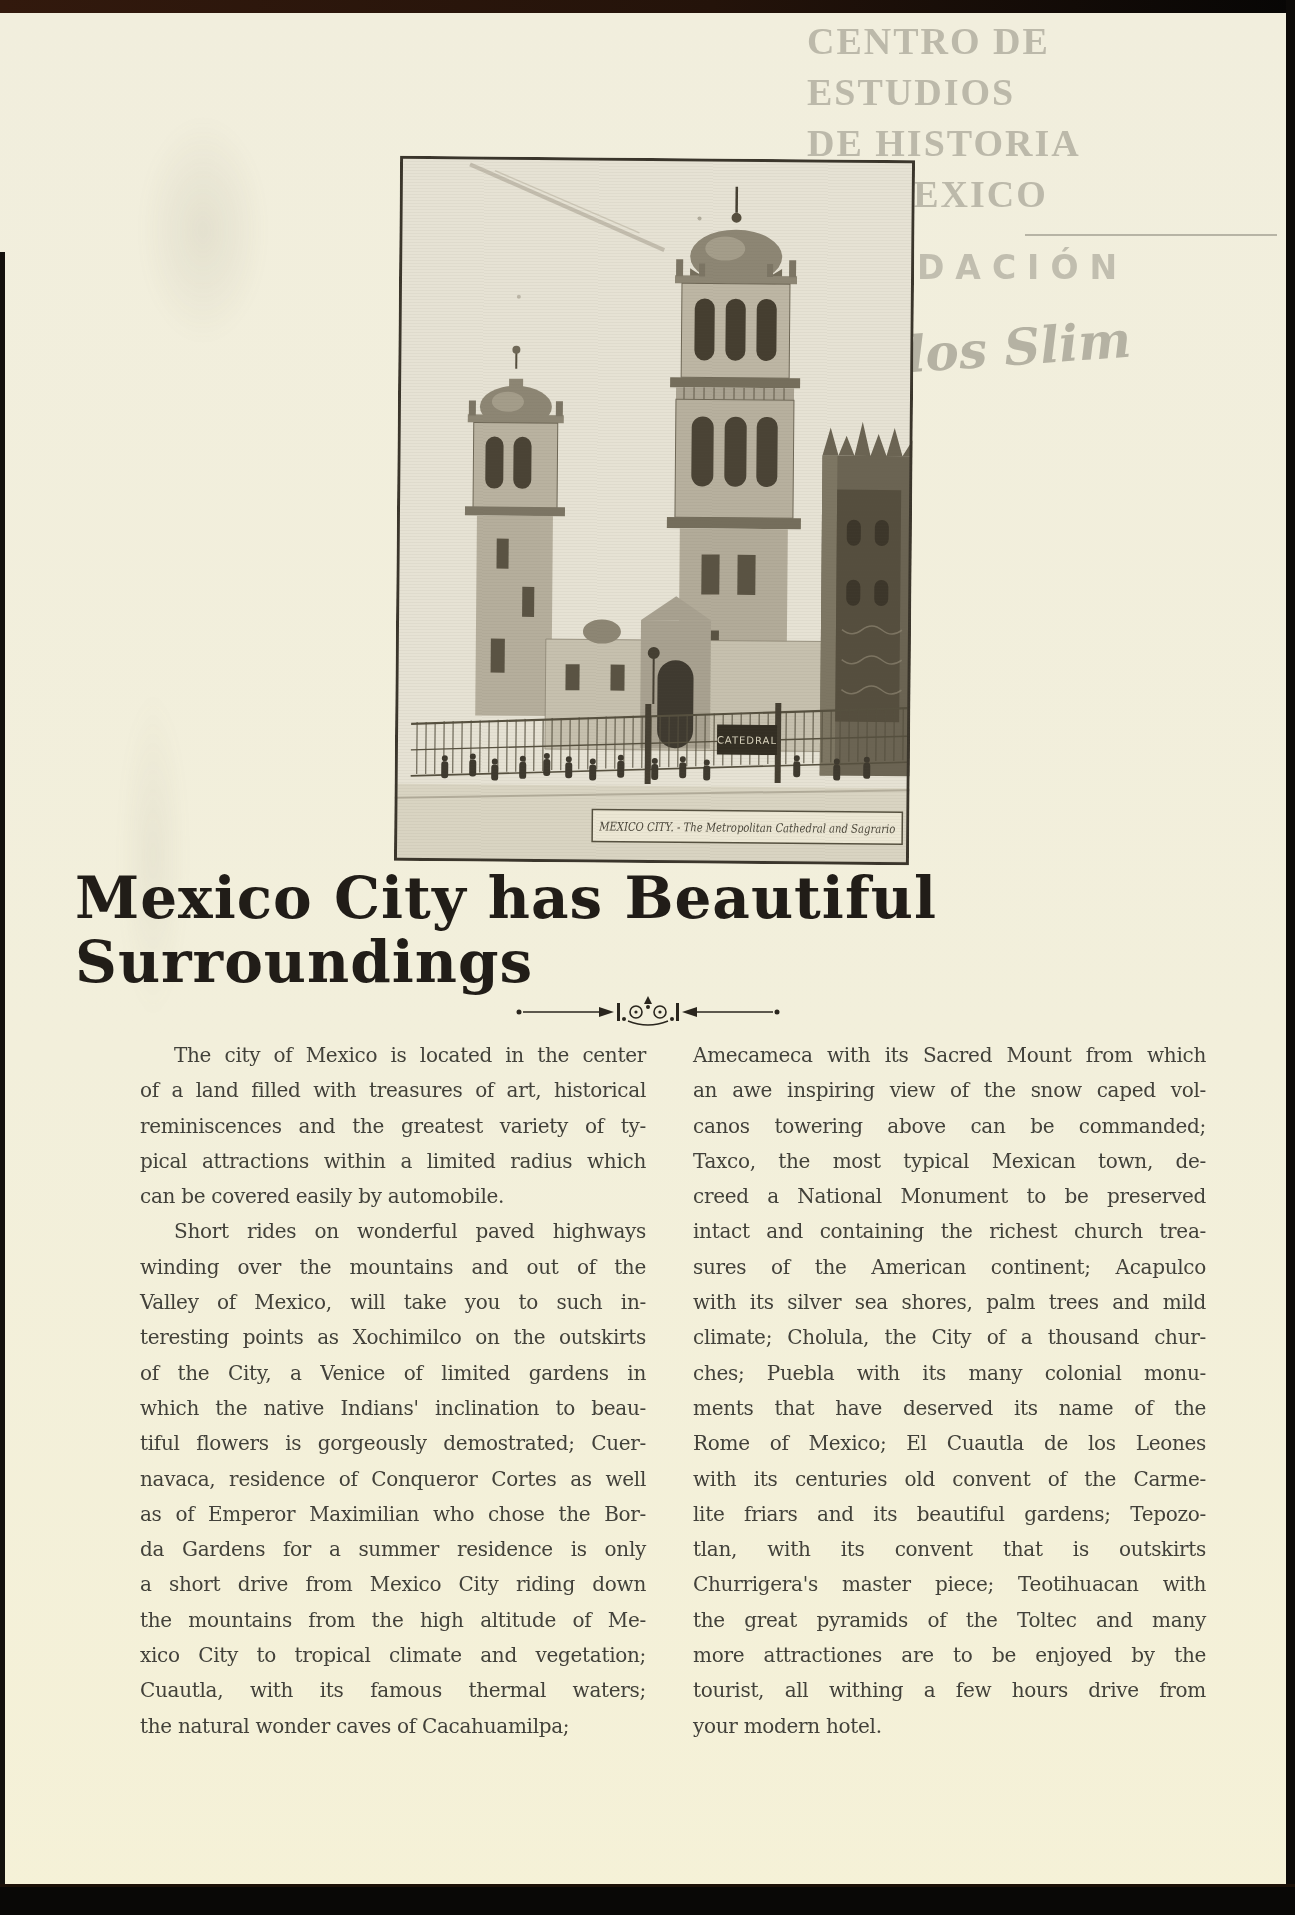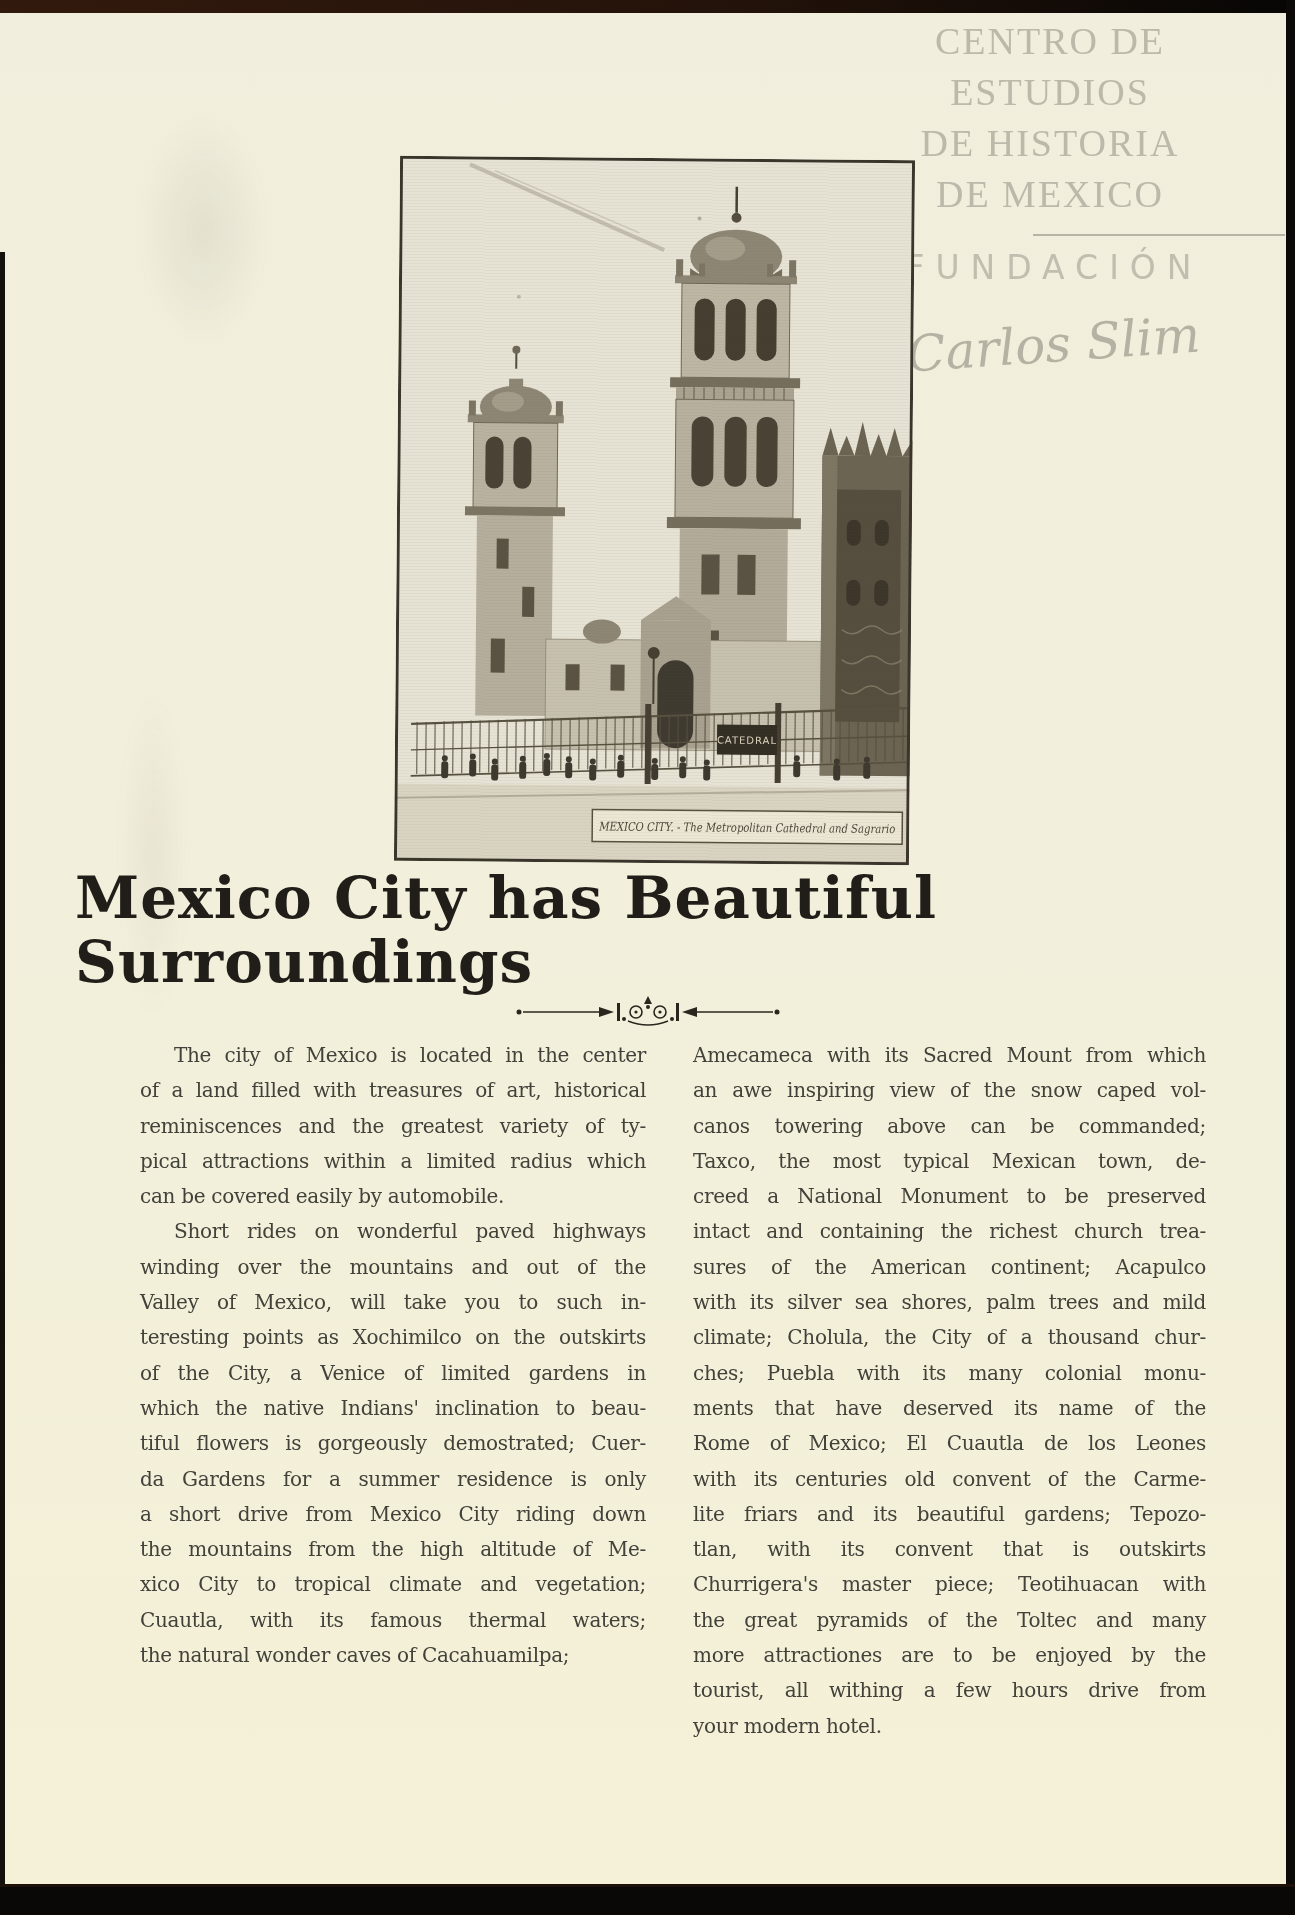--- a/index.html
+++ b/index.html
@@ -13,21 +13,21 @@
     background:linear-gradient(90deg,#32190d 0%,#24130a 55%,#070605 100%);}
   .edge-right{position:absolute;right:0;top:0;width:9px;height:100%;background:#0c0a08;}
   .edge-left{position:absolute;left:0;top:252px;bottom:28px;width:5px;background:#14110d;}
   .edge-bottom{position:absolute;left:0;bottom:0;width:100%;height:28px;background:#090806;border-top:3px solid #1c1108;}
   
   .smudge-a{position:absolute;left:138px;top:115px;width:130px;height:230px;
     background:radial-gradient(ellipse at center, rgba(110,105,85,.10), rgba(110,105,85,0) 70%);filter:blur(4px);}
   .smudge-b{position:absolute;left:118px;top:690px;width:70px;height:330px;
     background:radial-gradient(ellipse at center, rgba(110,105,85,.07), rgba(110,105,85,0) 70%);filter:blur(5px);}
   
-  .watermark{position:absolute;right:10px;top:16px;width:470px;text-align:center;color:#bcb9aa;pointer-events:none;}
+  .watermark{position:absolute;right:18px;top:16px;width:470px;text-align:left;color:#bcb9aa;pointer-events:none;font-weight:bold;}
   .wm-line{font-family:"Liberation Serif", serif;font-size:38px;line-height:51px;letter-spacing:2px;}
   .wm-rule{margin:14px 0 12px auto;width:252px;height:2px;background:#b7b4a5;}
   .wm-fund{font-family:"DejaVu Sans", sans-serif;font-size:33px;letter-spacing:11px;color:#c1beaf;margin-right:-8px;}
   .wm-sig{font-family:"DejaVu Serif", serif;font-style:italic;font-size:50px;color:#b5b2a3;
     transform:rotate(-4deg);transform-origin:right center;margin-top:12px;margin-right:-6px;}
   
   .photo{position:absolute;left:397px;top:158px;width:515px;height:705px;transform:rotate(.5deg);}
   .photo svg{display:block;width:100%;height:100%;}
   .photo::after{content:"";position:absolute;inset:0;
     background:repeating-linear-gradient(0deg, rgba(90,85,70,.05) 0 1px, rgba(0,0,0,0) 1px 3px);}
@@ -243,20 +243,22 @@
         <div class="tline lastline">can be covered easily by automobile.</div>
       </div>
       <div class="para indent">
         <div class="tline">Short rides on wonderful paved highways</div>
         <div class="tline">winding over the mountains and out of the</div>
         <div class="tline">Valley of Mexico, will take you to such in-</div>
         <div class="tline">teresting points as Xochimilco on the outskirts</div>
         <div class="tline">of the City, a Venice of limited gardens in</div>
         <div class="tline">which the native Indians' inclination to beau-</div>
         <div class="tline">tiful flowers is gorgeously demostrated; Cuer-</div>
+        <div class="tline">navaca, residence of Conqueror Cortes as well</div>
+        <div class="tline">as of Emperor Maximilian who chose the Bor-</div>
         <div class="tline">da Gardens for a summer residence is only</div>
         <div class="tline">a short drive from Mexico City riding down</div>
         <div class="tline">the mountains from the high altitude of Me-</div>
         <div class="tline">xico City to tropical climate and vegetation;</div>
         <div class="tline">Cuautla, with its famous thermal waters;</div>
         <div class="tline lastline">the natural wonder caves of Cacahuamilpa;</div>
       </div>
     </div>
   <div class="col col-right">
       <div class="para">

